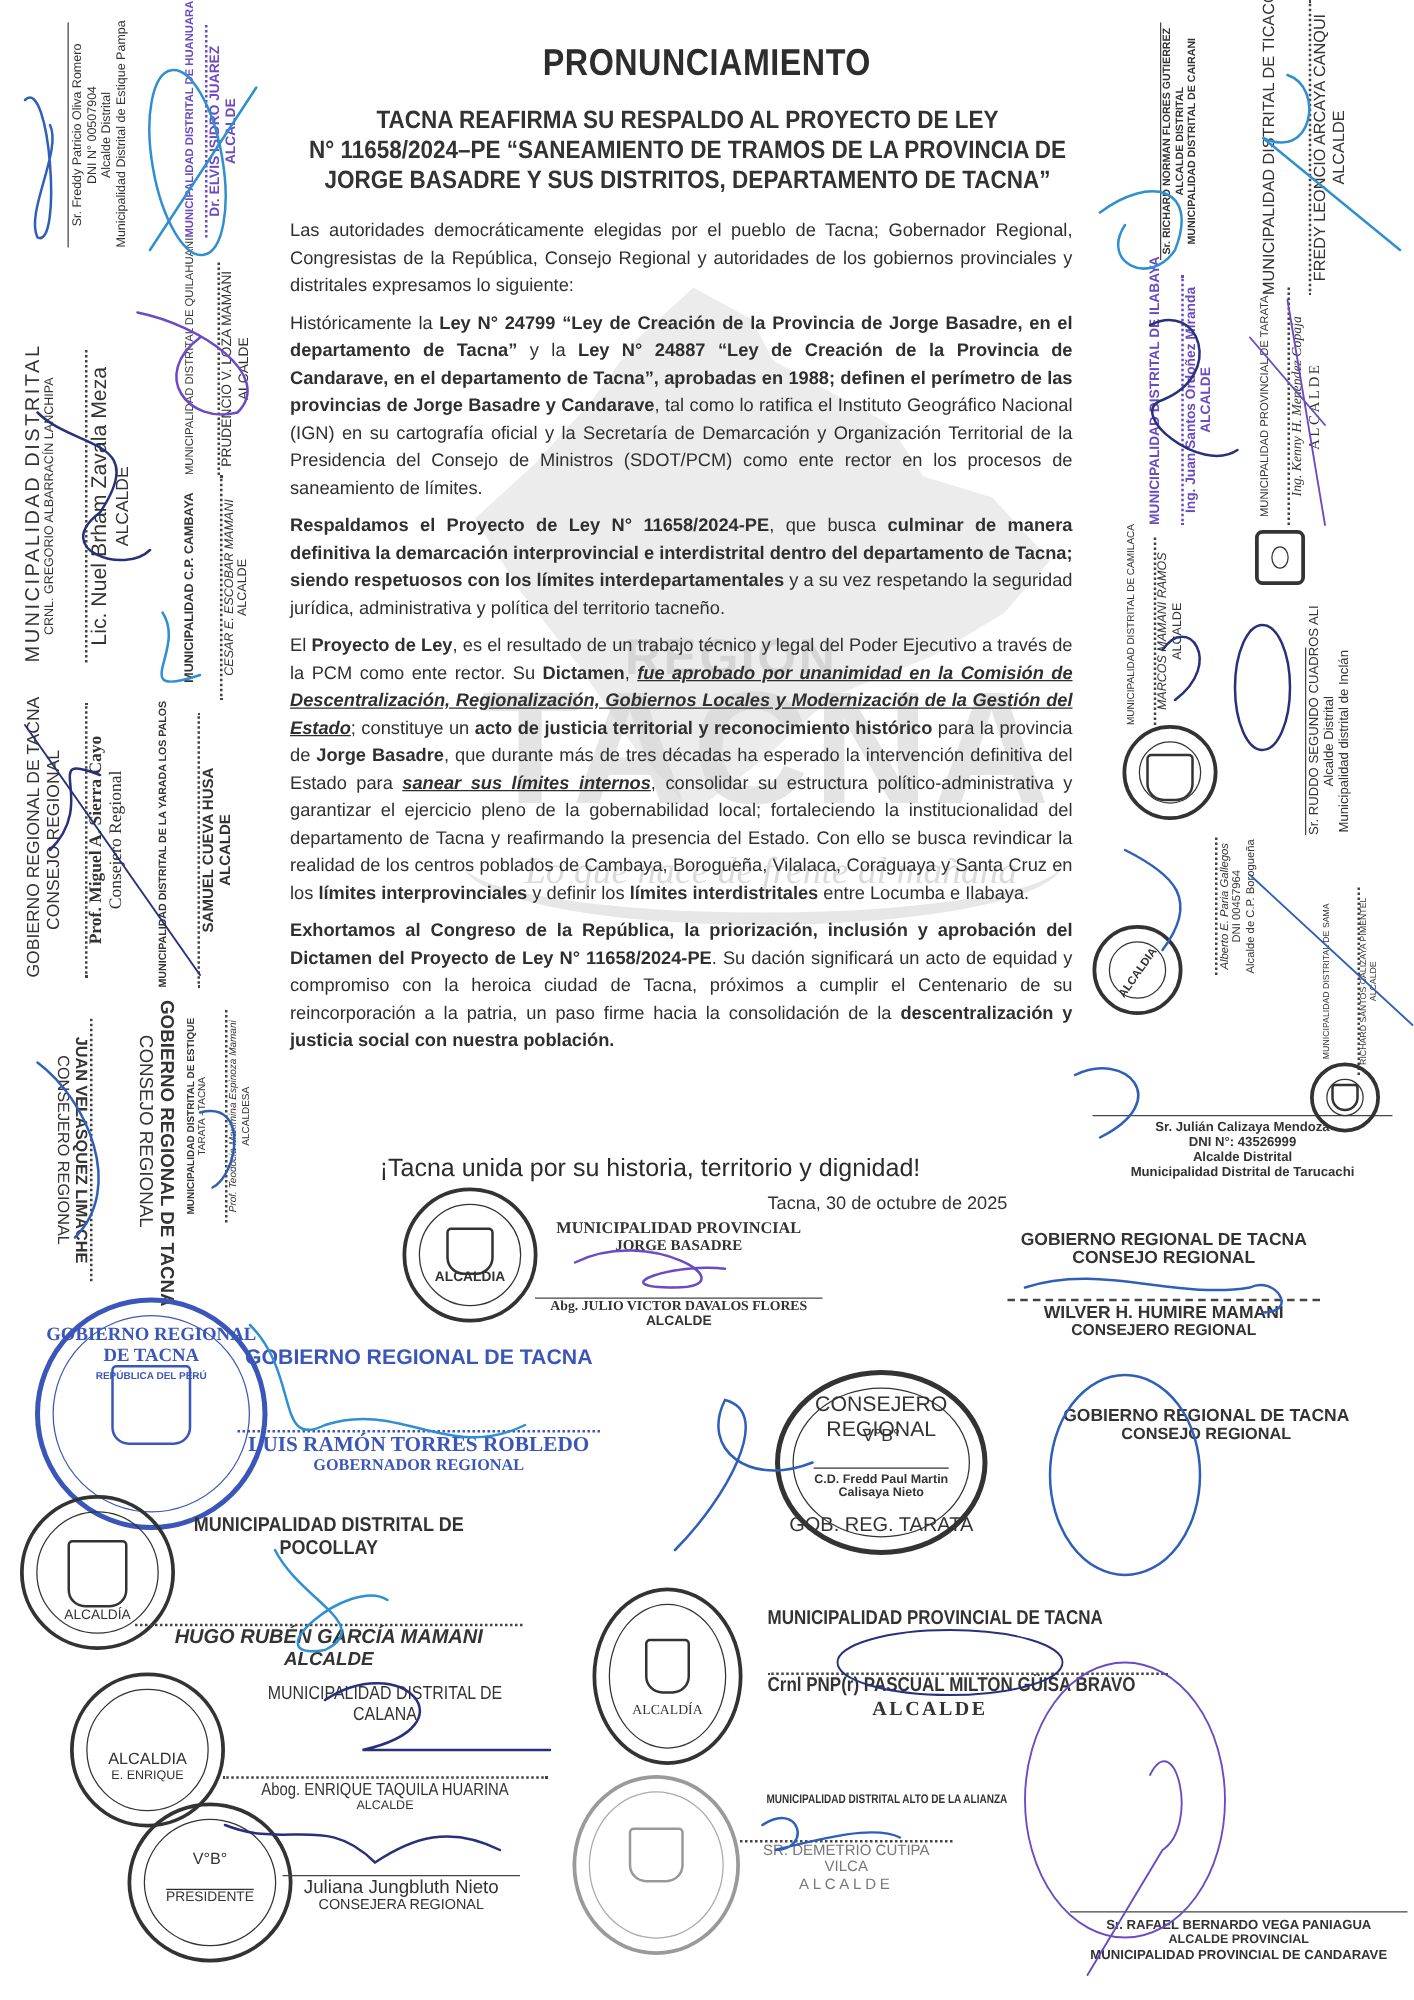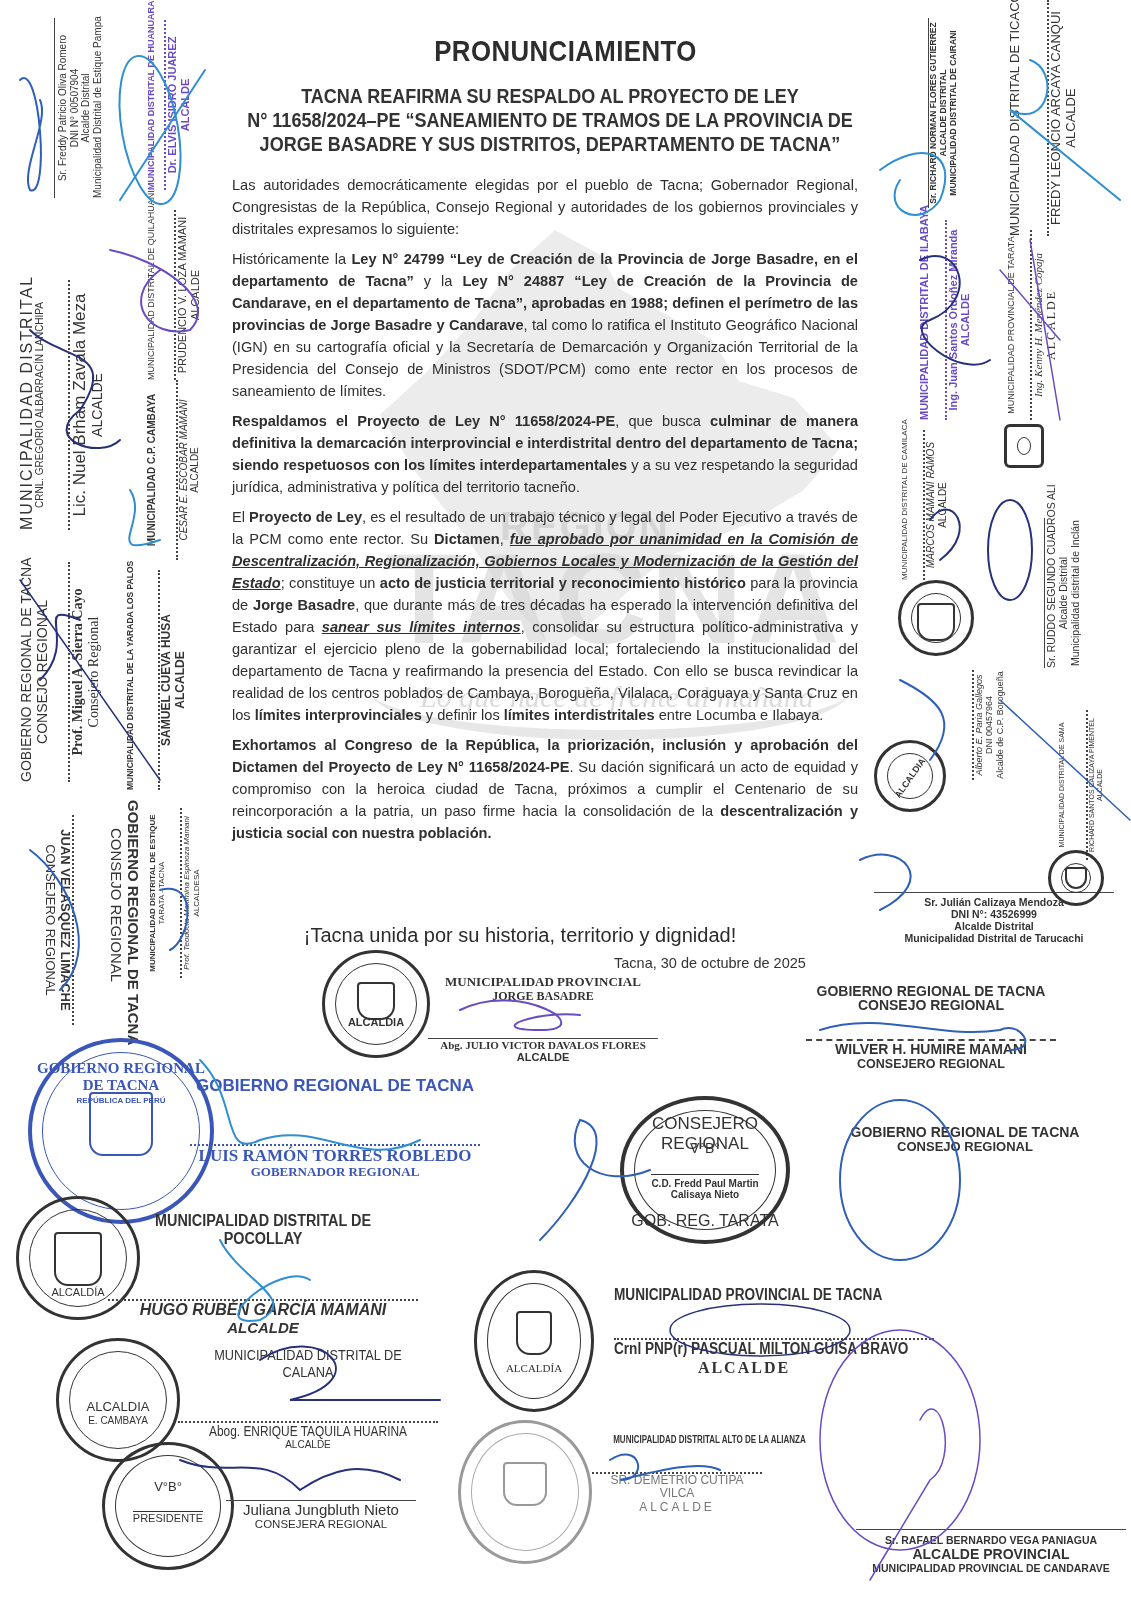--- a/index.html
+++ b/index.html
@@ -264,21 +264,21 @@
 </div>
 <div class="sig" style="left:614px; top:1286px; width:320px; text-align:left;">
   <div class="b" style="font-size:16px; transform:scaleX(.85); transform-origin:0 0; white-space:nowrap;">MUNICIPALIDAD PROVINCIAL DE TACNA</div>
   <div class="dots" style="margin-top:34px;"></div>
   <div class="b" style="font-size:16px; transform:scaleX(.85); transform-origin:0 0; white-space:nowrap;">Crnl PNP(r) PASCUAL MILTON GÜISA BRAVO</div>
   <div class="b" style="font-family:'Liberation Serif', serif; font-size:16px; letter-spacing:2px; text-align:center; width:260px;">ALCALDE</div>
 </div>
 
 <div class="seal" style="left:56px; top:1338px; width:124px; height:124px;">
   <span class="seal-label" style="bottom:38%; font-weight:normal; font-size:13px;">ALCALDIA</span>
-  <span class="seal-label" style="bottom:28%; font-weight:normal; font-size:10px;">E. CAMBAYA</span>
+  <span class="seal-label" style="bottom:28%; font-weight:normal; font-size:10px;">E. ENRIQUE</span>
 </div>
 <div class="sig" style="left:178px; top:1346px; width:260px;">
   <div style="font-size:15px; transform:scaleX(.85);">MUNICIPALIDAD DISTRITAL DE CALANA</div>
   <div class="dots" style="margin-top:40px;"></div>
   <div style="font-size:14px; transform:scaleX(.85);">Abog. ENRIQUE TAQUILA HUARINA</div>
   <div style="font-size:10px;">ALCALDE</div>
 </div>
 
 <div class="seal" style="left:102px; top:1442px; width:132px; height:128px;">
   <span style="position:absolute; top:34px; font-size:13px; font-weight:normal;">V°B°</span>
@@ -296,21 +296,21 @@
 <div class="sig" style="left:592px; top:1434px; width:212px;">
   <div class="b" style="font-size:10px; transform:scaleX(.8); white-space:nowrap;">MUNICIPALIDAD DISTRITAL ALTO DE LA ALIANZA</div>
   <div class="dots" style="margin-top:26px; width:170px;"></div>
   <div style="font-size:12px; color:#777; width:170px;">SR. DEMETRIO CUTIPA VILCA</div>
   <div style="font-size:12px; color:#777; letter-spacing:3px; width:170px;">ALCALDE</div>
 </div>
 
 <div class="sig" style="left:856px; top:1529px; width:270px;">
   <div class="line"></div>
   <div class="b" style="font-size:10.5px; margin-top:4px;">Sr. RAFAEL BERNARDO VEGA PANIAGUA</div>
-  <div class="b" style="font-size:14px;text-align:center;">ALCALDE PROVINCIAL</div>
+  <div class="b" style="font-size:10px;text-align:center;">ALCALDE PROVINCIAL</div>
   <div class="b" style="font-size:10.5px;">MUNICIPALIDAD PROVINCIAL DE CANDARAVE</div>
 </div>
 
 <svg class="ink" style="left:0; top:0;" width="1131" height="1600">
   <g fill="none" stroke-linecap="round" stroke-width="2">
 
     <path d="M20 80 C 40 60, 50 200, 30 190 C 20 170, 50 120, 40 100" stroke="#2f5fb8"></path>
     <ellipse cx="150" cy="130" rx="28" ry="75" stroke="#2f8fd0" transform="rotate(-10 150 130)"></ellipse>
     <path d="M120 200 L 205 70" stroke="#2f8fd0"></path>
     <path d="M110 250 C 160 260, 220 300, 190 330 C 150 340, 120 300, 160 270" stroke="#6a4bc4"></path>

